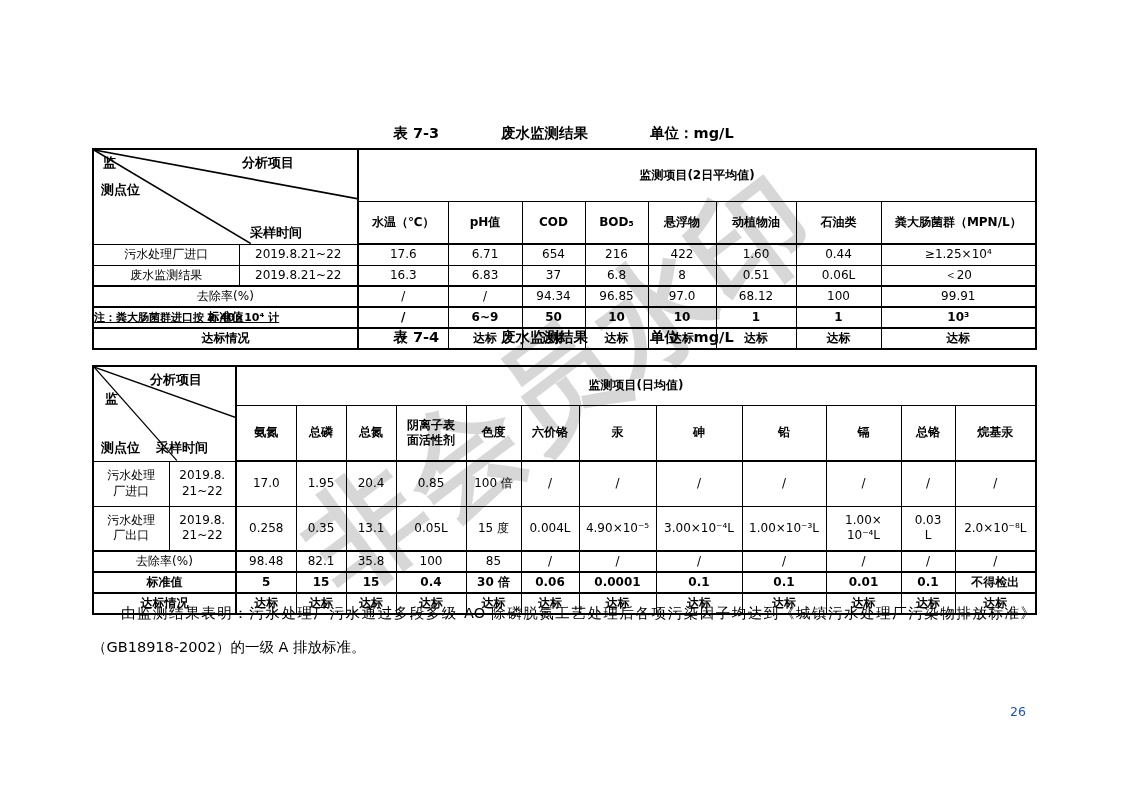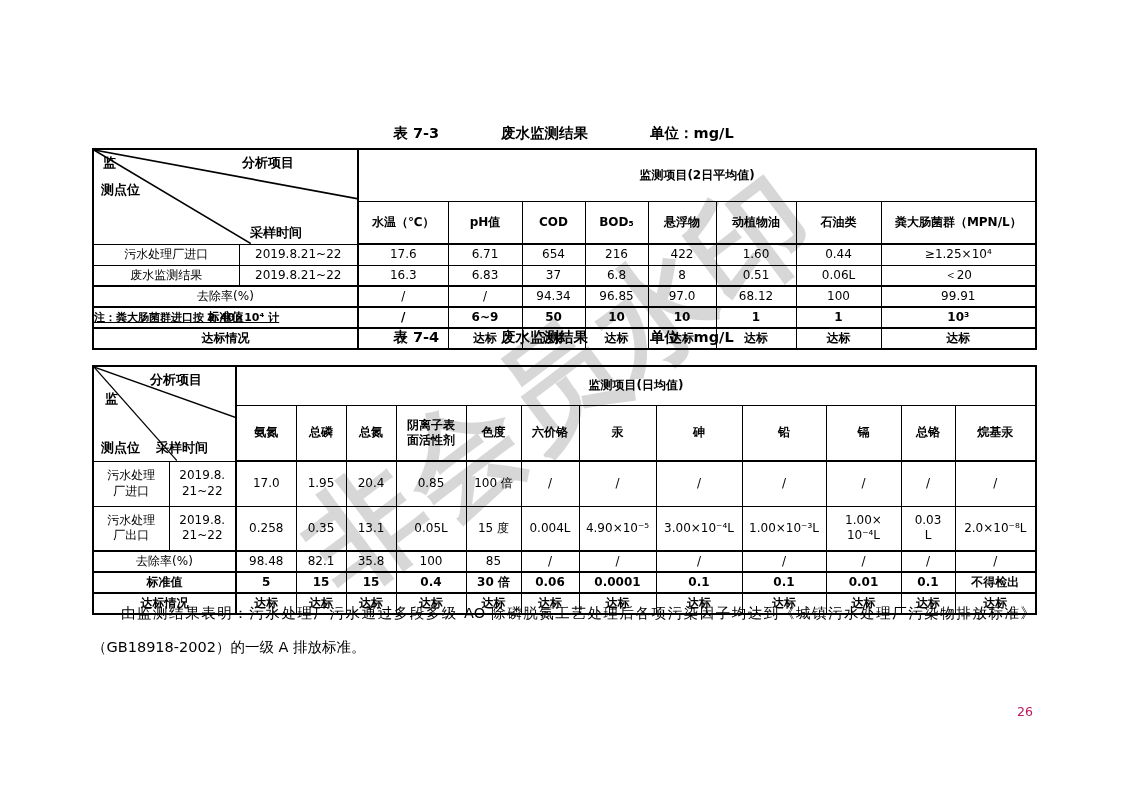--- a/index.html
+++ b/index.html
@@ -310,15 +310,15 @@
       <td>达标</td>
       <td>达标</td>
       <td>达标</td>
       <td>达标</td>
     </tr>
   </tbody>
     </table>
 
   <div class="conclusion">由监测结果表明：污水处理厂污水通过多段多级 AO 除磷脱氮工艺处理后各项污染因子均达到《城镇污水处理厂污染物排放标准》（GB18918-2002）的一级 A 排放标准。</div>
 
-  <div class="pagenum" style="color: #be185d; margin-left: 7px;">26</div>
+  <div class="pagenum" style="color: #1d4ed8;">26</div>
 
 </div>
 
 </body></html>

